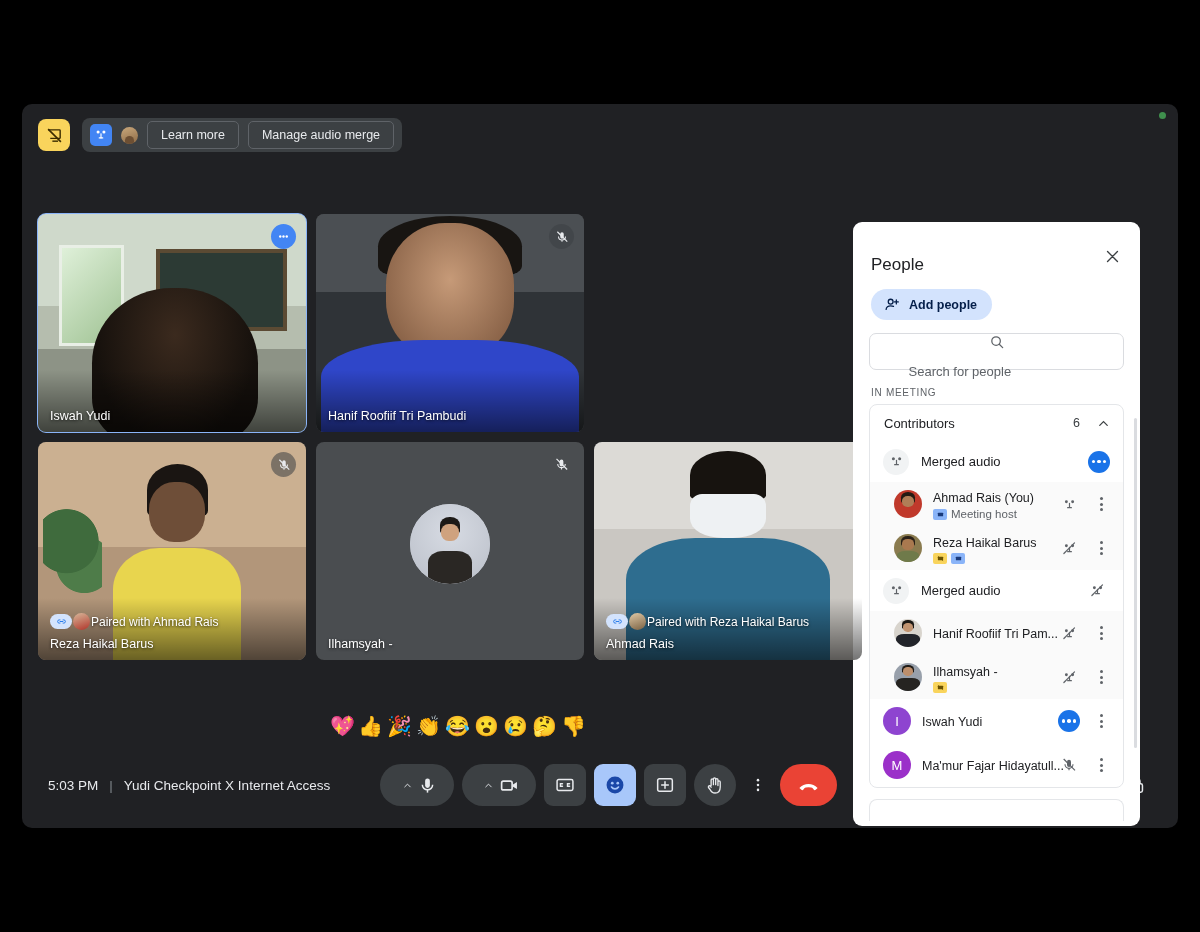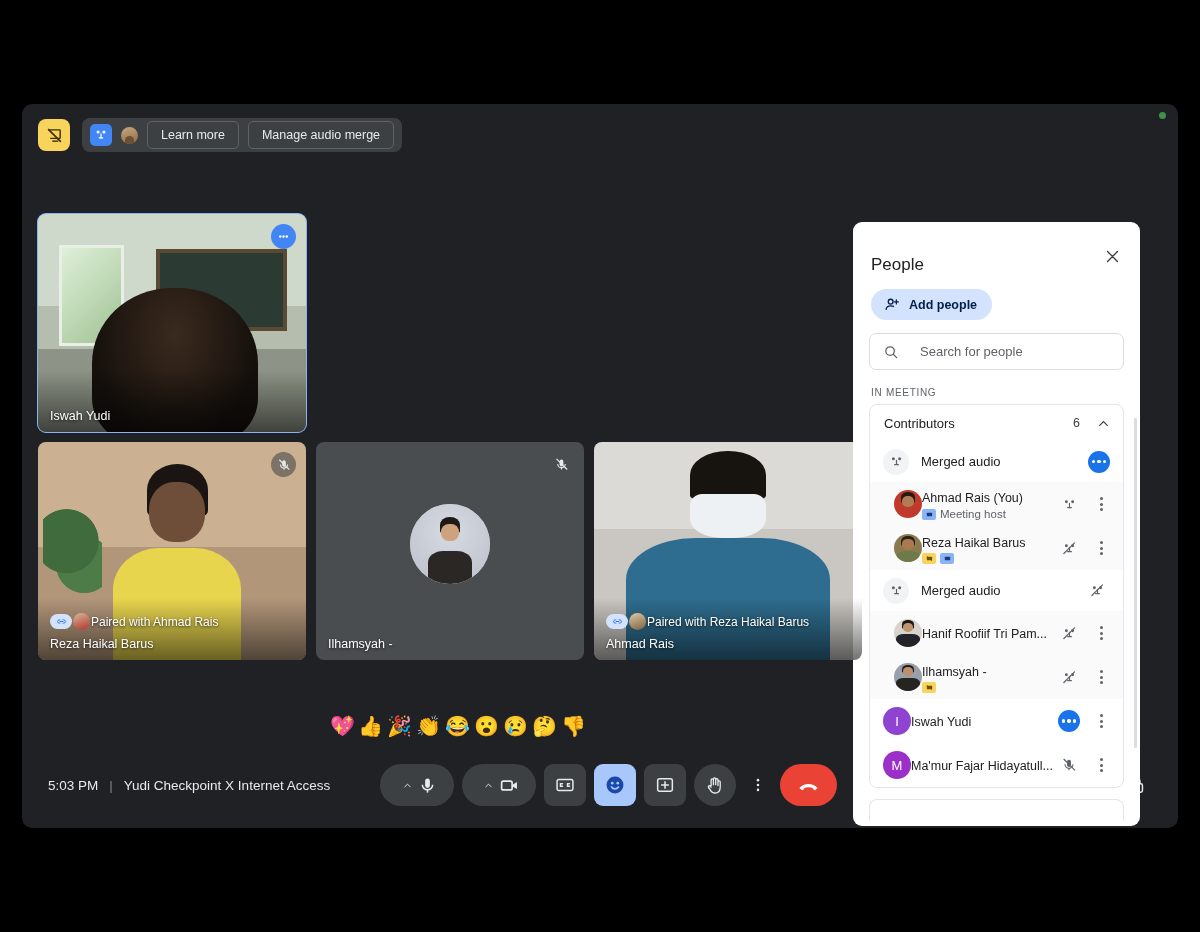--- a/index.html
+++ b/index.html
@@ -323,22 +323,23 @@
     background: #d3e3fd; color: #041e49;
     font-size: 12.5px; font-family: inherit;
     font-weight: bold;
     display: inline-flex; align-items: center; gap: 8px;
     cursor: pointer;
   }
   .search-box {
     margin: 13px 16px 0 16px;
     height: 37px;
     border: 1px solid #dadce0; border-radius: 7px;
-    display: flex; align-items: center; gap: 21px;
+    display: flex; align-items: center; gap: 14px;
     padding: 0 13px;
+    flex-direction: column;
   }
   .search-box input {
     border: none; outline: none; flex: 1;
     font-size: 13px; color: #3c4043;
     font-family: inherit; background: transparent;
   }
   .search-box input::placeholder { color: #5f6368; }
   .in-meeting-label {
     margin: 17px 0 6px 18px;
     font-size: 10px; letter-spacing: .7px;
@@ -369,21 +370,21 @@
   .merged-row .m-right { display: flex; align-items: center; }
   .blue-dots {
     width: 22px; height: 22px; border-radius: 50%;
     background: #1a73e8;
     display: flex; align-items: center; justify-content: center; gap: 2px;
   }
   .blue-dots i { width: 3.4px; height: 3.4px; border-radius: 50%; background: #fff; display:block;}
   .sub-list { background: #fff; }
   .p-row {
     height: 44px; display: flex; align-items: center;
-    padding: 0 9px 0 13px;  justify-content: flex-end;
+    padding: 0 9px 0 13px; gap: 11px; justify-content: flex-end;
   }
   .p-row.indent { padding-left: 24px; background: #fafafa; }
   .p-avatar-lg {
     width: 28px; height: 28px; border-radius: 50%;
     flex: none; overflow: hidden; position: relative;
     display: flex; align-items: center; justify-content: center;
     color: #fff; font-size: 13px;
   }
   .p-info { flex: 1; min-width: 0; }
   .p-name {
@@ -467,20 +468,37 @@
           <div class="tile-badge talking">
             <svg width="13" height="13" viewBox="0 0 24 24" class="svg-i" aria-hidden="true">
               <circle cx="6" cy="12" r="2.2" fill="#fff"></circle>
                 <circle cx="12" cy="12" r="2.2" fill="#fff"></circle>
                 <circle cx="18" cy="12" r="2.2" fill="#fff"></circle>
             </svg>
           </div>
           <span class="tile-name">Iswah Yudi</span>
         </div>
 
+        <div class="tile">
+          <div class="bg-person-blue">
+            <div class="hair"></div>
+              <div class="face"></div>
+              <div class="shirt"></div>
+          </div>
+          <div class="tile-scrim"></div>
+          <div class="tile-badge muted">
+            <svg width="14" height="14" viewBox="0 0 24 24" class="svg-i" aria-hidden="true">
+              <path d="M12 4a3 3 0 013 3v5a3 3 0 01-3 3 3 3 0 01-3-3V7a3 3 0 013-3z" fill="#e8eaed"></path>
+              <path d="M6 11a6 6 0 0012 0" fill="none" stroke="#e8eaed" stroke-width="1.8"></path>
+              <path d="M12 17v3" stroke="#e8eaed" stroke-width="1.8"></path>
+              <path d="M4 3l17 17" stroke="#e8eaed" stroke-width="2"></path>
+            </svg>
+          </div>
+          <span class="tile-name">Hanif Roofiif Tri Pambudi</span>
+        </div>
 
       </div>
 
       <div class="grid-row">
 
         <div class="tile">
           <div class="bg-yellow">
             <div class="plant"></div>
             <div class="person">
                 <div class="h"></div>

